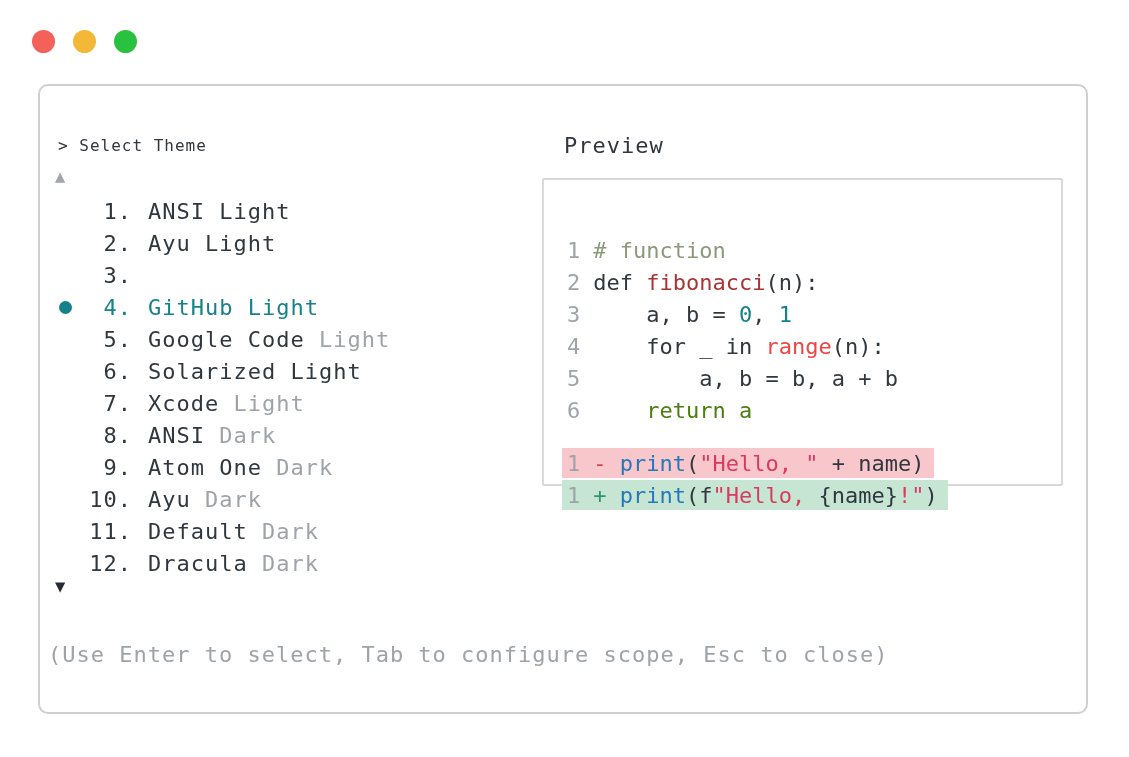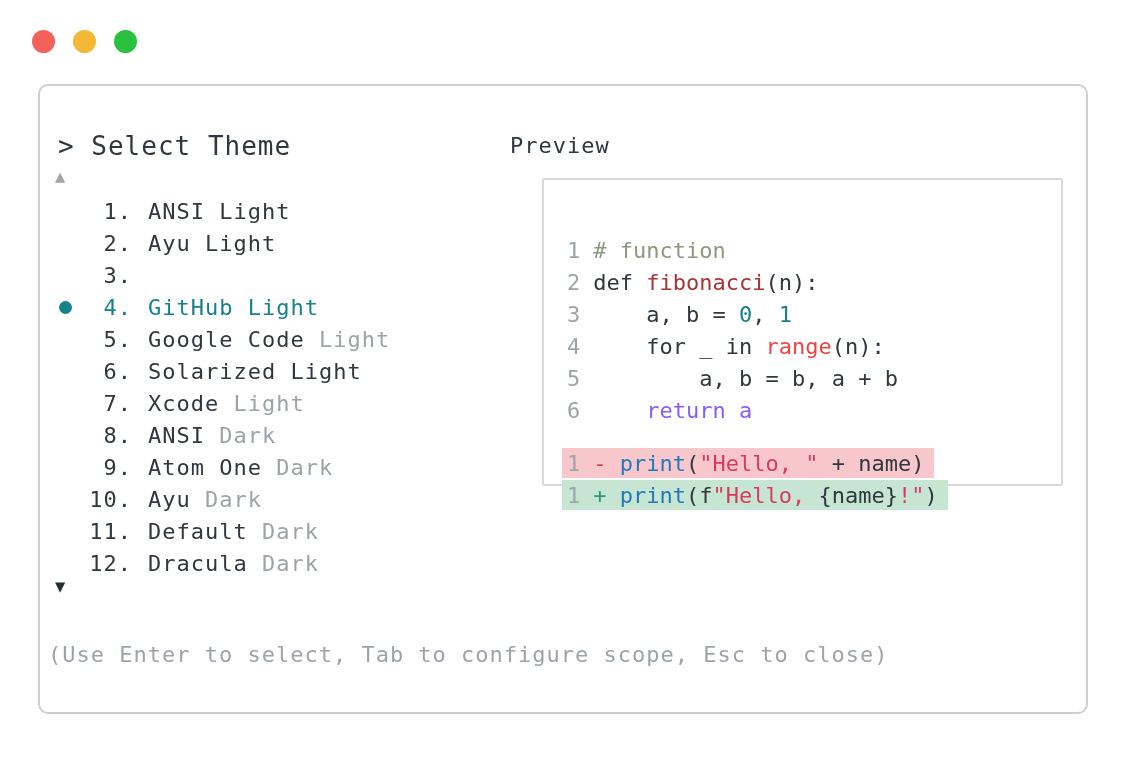--- a/index.html
+++ b/index.html
@@ -15,22 +15,22 @@
     width:1129px;height:757px;position:relative;background:#ffffff;
     font-family:"DejaVu Sans Mono","Liberation Mono",monospace;
     color:var(--text-primary);overflow:hidden;
   }
   .traffic{position:absolute;top:30px;left:32px;display:flex;gap:18px;}
   .light{width:23px;height:23px;border-radius:50%;}
   .window{
     position:absolute;left:38px;top:84px;width:1050px;height:630px;
     border:2px solid var(--window-border);border-radius:10px;background:#fff;
   }
-  .dlg-title{position:absolute;left:18px;top:46px;font-size:26px;letter-spacing:1px;line-height:28px;color:var(--text-primary);white-space:pre;}
-  .preview-label{position:absolute;left:470px;top:46px;font-size:22px;letter-spacing:1px;line-height:28px;color:var(--text-primary);}
+  .dlg-title{position:absolute;left:18px;top:46px;font-size:16px;letter-spacing:1px;line-height:28px;color:var(--text-primary);white-space:pre;}
+  .preview-label{position:absolute;left:524px;top:46px;font-size:22px;letter-spacing:1px;line-height:28px;color:var(--text-primary);}
   .scroll-ind{position:absolute;left:15px;font-size:17px;line-height:20px;background:none;border:none;padding:0;font-family:inherit;cursor:default;}
   .scroll-up{top:80px;color:#a2a6aa;}
   .scroll-down{top:490px;color:#262c33;}
   .theme-list{position:absolute;left:12px;top:110px;width:460px;}
   .theme-row{
     display:grid;grid-template-columns:28px 52px auto;column-gap:0;
     height:32px;line-height:32px;font-size:22px;letter-spacing:1px;white-space:pre;cursor:default;
   }
   .theme-row .bullet{position:relative;}
   .theme-row.selected .bullet::after{
@@ -83,21 +83,21 @@
 
   <button class="scroll-ind scroll-down">▼</button>
 
   <div class="preview-panel">
     <div class="code-lines" id="code-lines">
         <div class="code-line"><span class="ln" style="color: rgb(157, 163, 169);">1</span><span style="color: rgb(139, 154, 125);"># function</span></div>
         <div class="code-line"><span class="ln" style="color: rgb(157, 163, 169);">2</span><span style="color: rgb(48, 55, 62);">def </span><span style="color: rgb(169, 52, 52); text-align: right;">fibonacci</span><span style="color: rgb(48, 55, 62);">(n):</span></div>
         <div class="code-line"><span class="ln" style="color: rgb(157, 163, 169);">3</span><span style="color: rgb(48, 55, 62);">    a, b = </span><span style="color: rgb(21, 130, 139);">0</span><span style="color: rgb(48, 55, 62);">, </span><span style="color: rgb(21, 130, 139);">1</span></div>
         <div class="code-line"><span class="ln" style="color: rgb(157, 163, 169);">4</span><span style="color: rgb(48, 55, 62); margin-top: 22px;">    for _ in </span><span style="color: #ef4444;">range</span><span style="color: rgb(48, 55, 62);">(n):</span></div>
         <div class="code-line"><span class="ln" style="color: rgb(157, 163, 169);">5</span><span style="color: rgb(48, 55, 62);">        a, b = b, a + b</span></div>
-        <div class="code-line"><span class="ln" style="color: rgb(157, 163, 169);">6</span><span style="color: #8b5cf6;">    return a</span></div>
+        <div class="code-line"><span class="ln" style="color: rgb(157, 163, 169);">6</span><span style="color: #4d7c0f;">    return a</span></div>
         <div class="code-spacer"></div>
         <div class="code-line diff"><span class="diff-bg" style="background: rgb(248, 199, 203);"><span class="ln" style="color: rgb(157, 163, 169);">1</span><span style="color: rgb(207, 68, 80);">- </span><span style="color: rgb(36, 120, 189);">print</span><span style="color: rgb(48, 55, 62);">(</span><span style="color: rgb(217, 58, 94);">"Hello, "</span><span style="color: rgb(48, 55, 62);"> + name)</span></span></div>
         <div class="code-line diff"><span class="diff-bg" style="background: rgb(198, 230, 211);"><span class="ln" style="color: rgb(157, 163, 169);">1</span><span style="color: rgb(47, 148, 117);">+ </span><span style="color: rgb(36, 120, 189);">print</span><span style="color: rgb(48, 55, 62);">(f</span><span style="color: rgb(217, 58, 94);">"Hello, </span><span style="color: rgb(48, 55, 62);">{name}</span><span style="color: rgb(217, 58, 94);">!"</span><span style="color: rgb(48, 55, 62);">)</span></span></div>
       </div>
   </div>
 
   <div class="help-text">(Use Enter to select, Tab to configure scope, Esc to close)</div>
 </div>
 
 </body></html>

